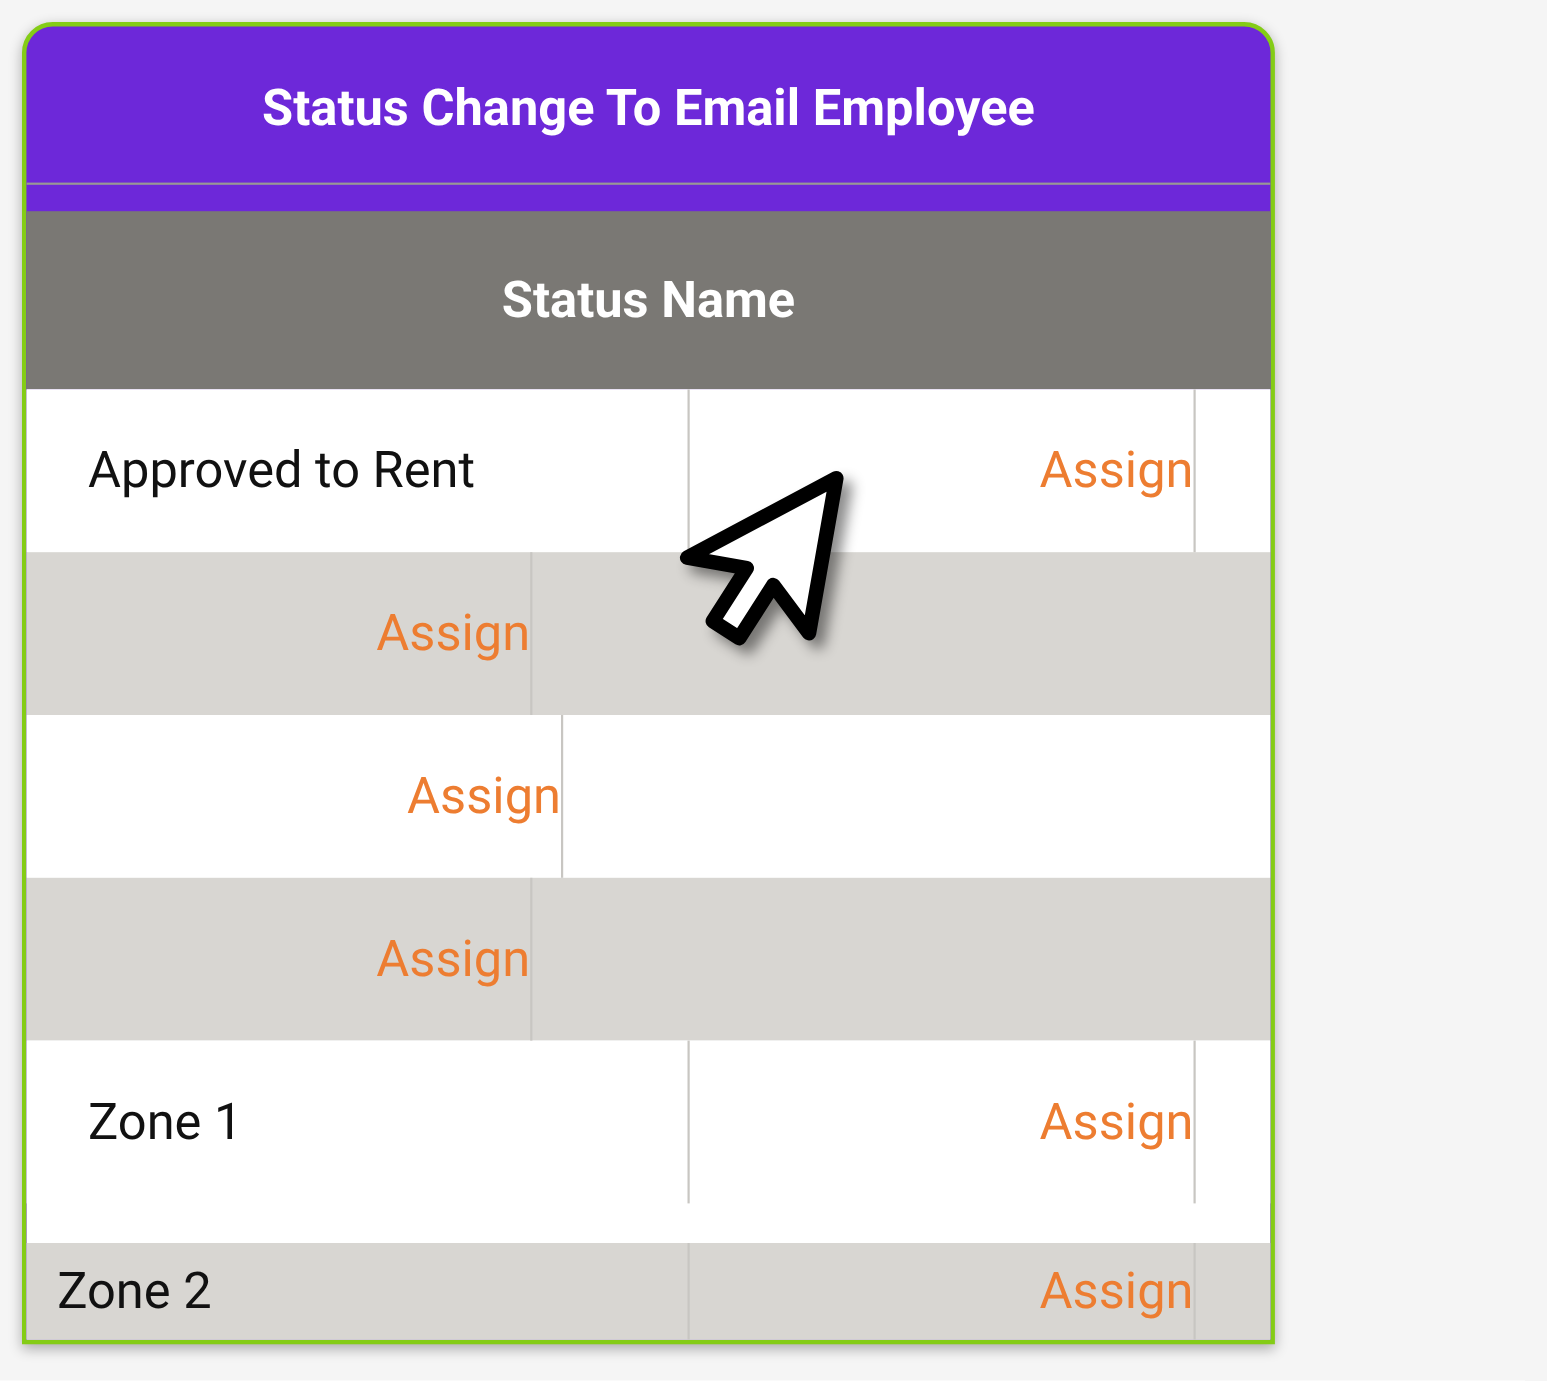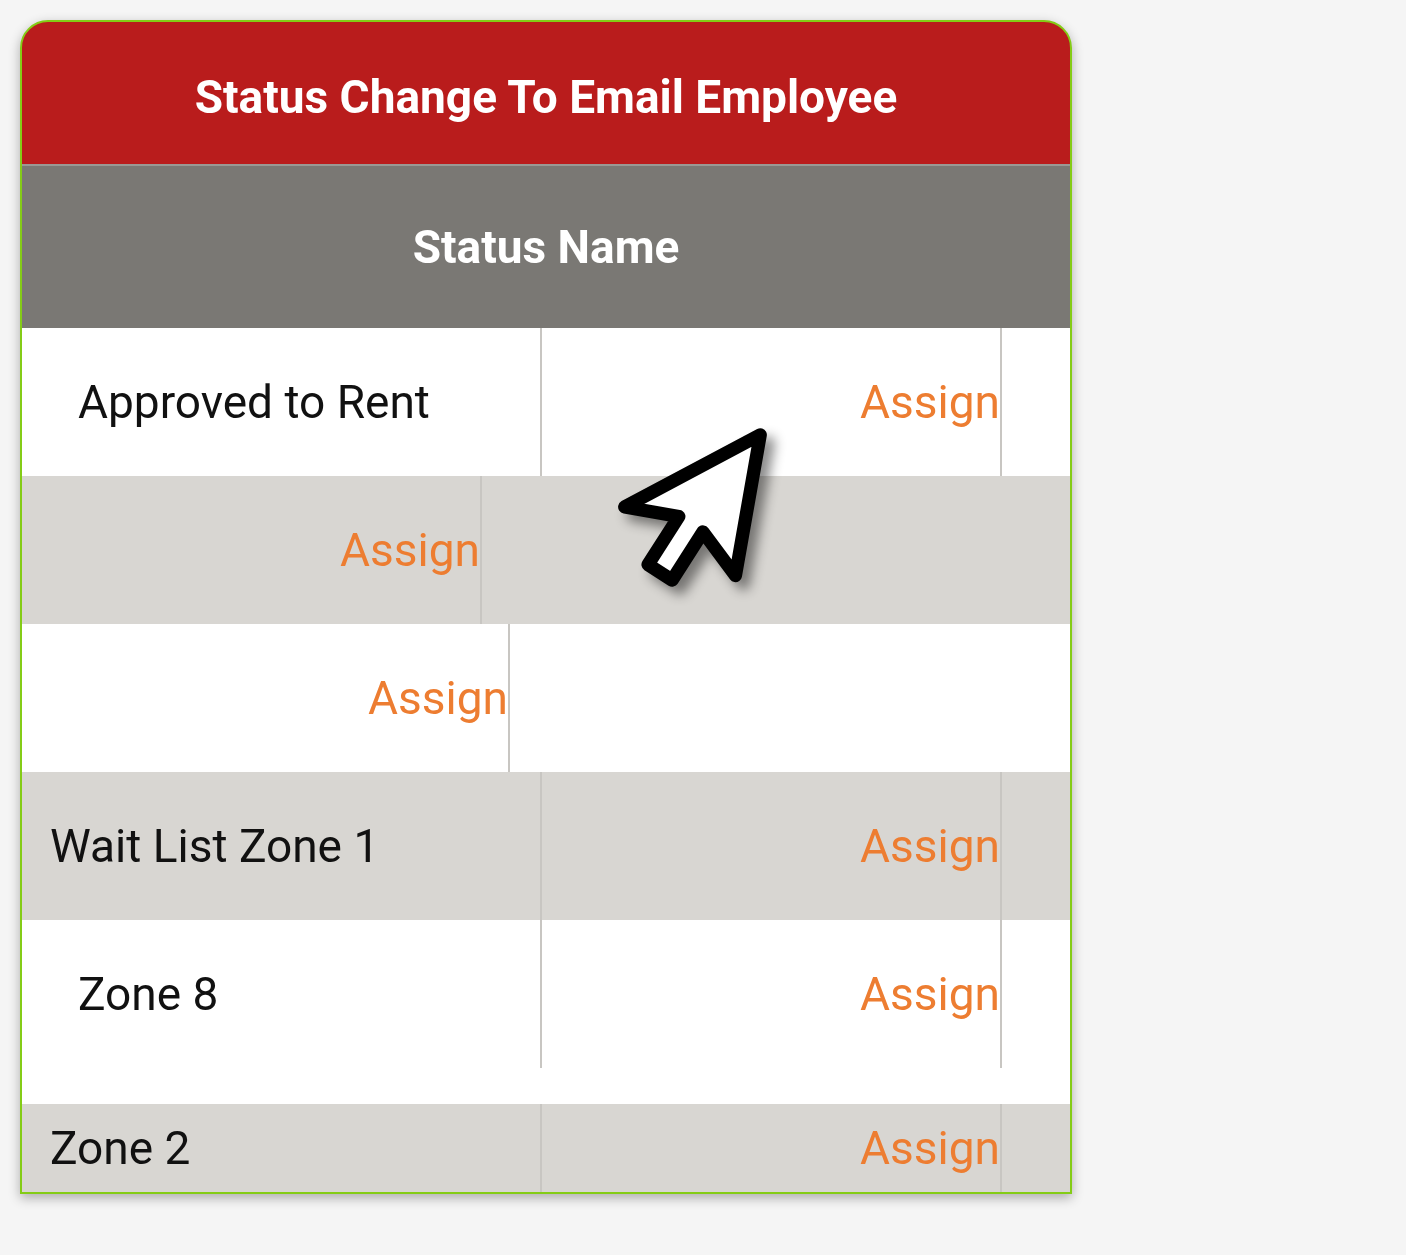--- a/index.html
+++ b/index.html
@@ -6,42 +6,43 @@
       box-sizing: border-box;
       margin: 0;
       padding: 0;
     }
     body {
       font-family: -apple-system, BlinkMacSystemFont, "Segoe UI", Roboto, "Helvetica Neue", Arial, sans-serif;
       background: #f5f5f5;
       padding: 20px;
     }
     .panel {
-      width: 1052px;
-      background: #b91c1c;
+      width: 1139px;
+      background: #6d28d9;
       border-radius: 28px 28px 0 0;
       overflow: hidden;
       box-shadow: 0 4px 12px rgba(0,0,0,0.3);
-      border: 2px solid #84cc16;
+      border: 4px solid #84cc16;
     }
     .panel-title {
       color: #ffffff;
       text-align: center;
       font-size: 46px;
       font-weight: 700;
       padding: 48px 20px 40px 20px;
       border-bottom: 2px solid #9a9894;
     }
     .column-header {
       color: #ffffff;
       text-align: center;
       font-size: 46px;
       font-weight: 700;
       padding: 54px 20px 54px 20px;
       background: #7a7874;
+      margin-top: 24px;
     }
     .rows {
       background: #ffffff;
     }
     .row {
       display: flex;
       align-items: stretch;
       min-height: 148px;
     }
     .row.odd {
@@ -113,28 +114,27 @@
         </div>
         <div class="cell-tail"></div>
       </div>
       <div class="row odd">
         <div class="cell-assign">
           <span class="assign-link">Assign</span>
         </div>
         <div class="cell-tail"></div>
       </div>
       <div class="row even">
-        <div class="cell-status">Wait List Zone 1</div>
         <div class="cell-assign">
           <span class="assign-link">Assign</span>
         </div>
         <div class="cell-tail"></div>
       </div>
       <div class="row odd">
-        <div class="cell-status">Zone 8</div>
+        <div class="cell-status">Zone 1</div>
         <div class="cell-assign">
           <span class="assign-link">Assign</span>
         </div>
         <div class="cell-tail"></div>
       </div>
       <div class="row even" style="min-height:88px;margin-top:36px;">
         <div class="cell-status">Zone 2</div>
         <div class="cell-assign">
           <span class="assign-link">Assign</span>
         </div>

